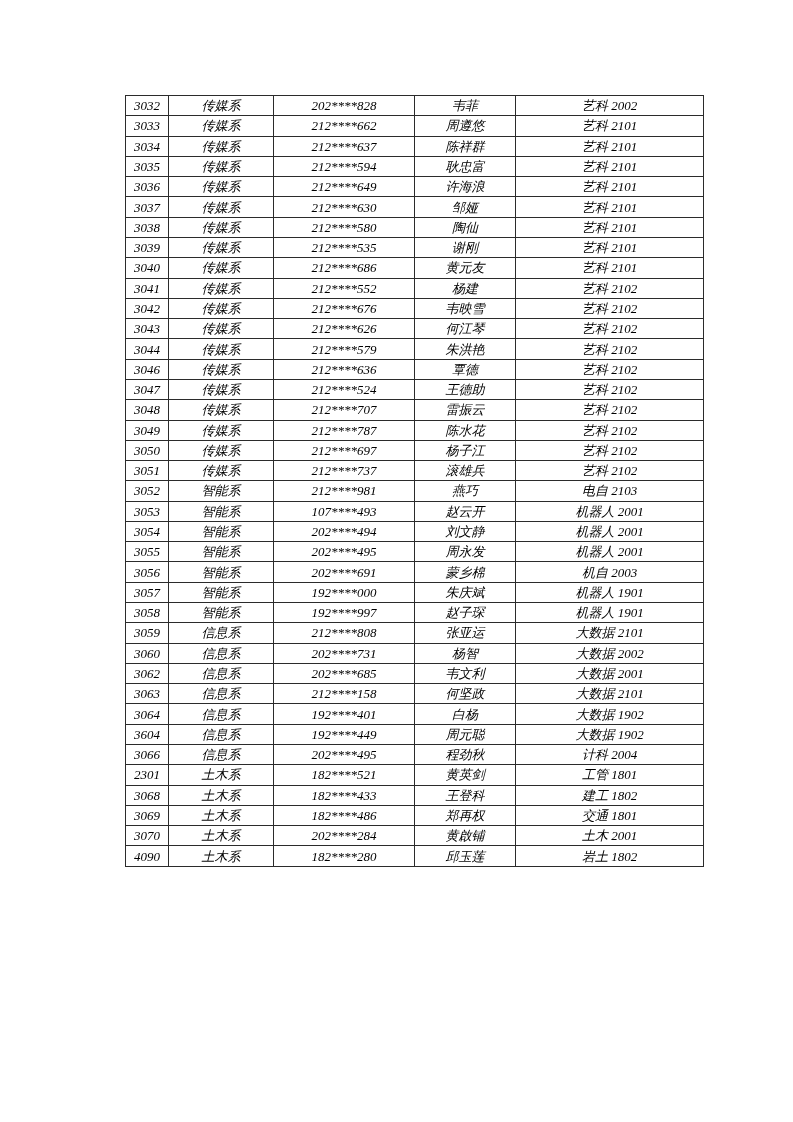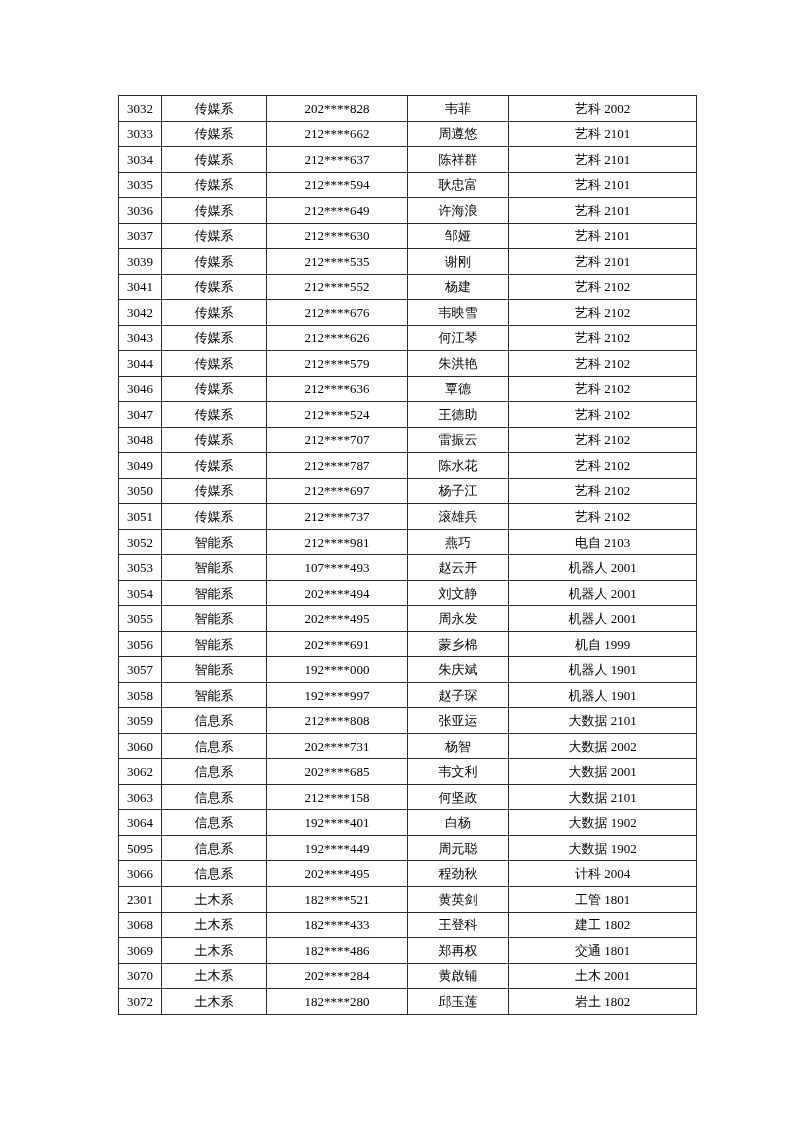--- a/index.html
+++ b/index.html
@@ -17,26 +17,27 @@
   .page {
     position: absolute;
     left: 0; top: 0;
     width: 793px;
     height: 1122px;
     background: #ffffff;
     overflow: hidden;
   }
   table.roster {
     position: absolute;
-    left: 118px;
+    left: 125px;
     top: 95px;
     width: 578px;
-    height: 920px;
+    height: 772px;
     border-collapse: collapse;
     table-layout: fixed;
+    font-style: italic;
   }
   table.roster td {
     border: 1px solid #2b2b2b;
     text-align: center;
     vertical-align: middle;
     font-size: 13px;
     line-height: 1;
     padding: 0;
     white-space: nowrap;
     overflow: hidden;
@@ -96,24 +97,38 @@
           <td>艺科 2101</td>
         </tr>
         <tr>
           <td>3037</td>
           <td>传媒系</td>
           <td>212****630</td>
           <td>邹娅</td>
           <td>艺科 2101</td>
         </tr>
         <tr>
+          <td>3038</td>
+          <td>传媒系</td>
+          <td>212****580</td>
+          <td>陶仙</td>
+          <td>艺科 2101</td>
+        </tr>
+        <tr>
           <td>3039</td>
           <td>传媒系</td>
           <td>212****535</td>
           <td>谢刚</td>
+          <td>艺科 2101</td>
+        </tr>
+        <tr>
+          <td>3040</td>
+          <td>传媒系</td>
+          <td>212****686</td>
+          <td>黄元友</td>
           <td>艺科 2101</td>
         </tr>
         <tr>
           <td>3041</td>
           <td>传媒系</td>
           <td>212****552</td>
           <td>杨建</td>
           <td>艺科 2102</td>
         </tr>
         <tr>
@@ -205,21 +220,21 @@
           <td>智能系</td>
           <td>202****495</td>
           <td>周永发</td>
           <td>机器人 2001</td>
         </tr>
         <tr>
           <td>3056</td>
           <td>智能系</td>
           <td>202****691</td>
           <td>蒙乡棉</td>
-          <td>机自 1999</td>
+          <td>机自 2003</td>
         </tr>
         <tr>
           <td>3057</td>
           <td>智能系</td>
           <td>192****000</td>
           <td>朱庆斌</td>
           <td>机器人 1901</td>
         </tr>
         <tr>
           <td>3058</td>
@@ -257,21 +272,21 @@
           <td>大数据 2101</td>
         </tr>
         <tr>
           <td>3064</td>
           <td>信息系</td>
           <td>192****401</td>
           <td>白杨</td>
           <td>大数据 1902</td>
         </tr>
         <tr>
-          <td>5095</td>
+          <td>3604</td>
           <td>信息系</td>
           <td>192****449</td>
           <td>周元聪</td>
           <td>大数据 1902</td>
         </tr>
         <tr>
           <td>3066</td>
           <td>信息系</td>
           <td>202****495</td>
           <td>程劲秋</td>
@@ -299,21 +314,21 @@
           <td>交通 1801</td>
         </tr>
         <tr>
           <td>3070</td>
           <td>土木系</td>
           <td>202****284</td>
           <td>黄啟铺</td>
           <td>土木 2001</td>
         </tr>
         <tr>
-          <td>3072</td>
+          <td>4090</td>
           <td>土木系</td>
           <td>182****280</td>
           <td>邱玉莲</td>
           <td>岩土 1802</td>
         </tr>
       </tbody>
   </table>
 </div>
 
 </body></html>

